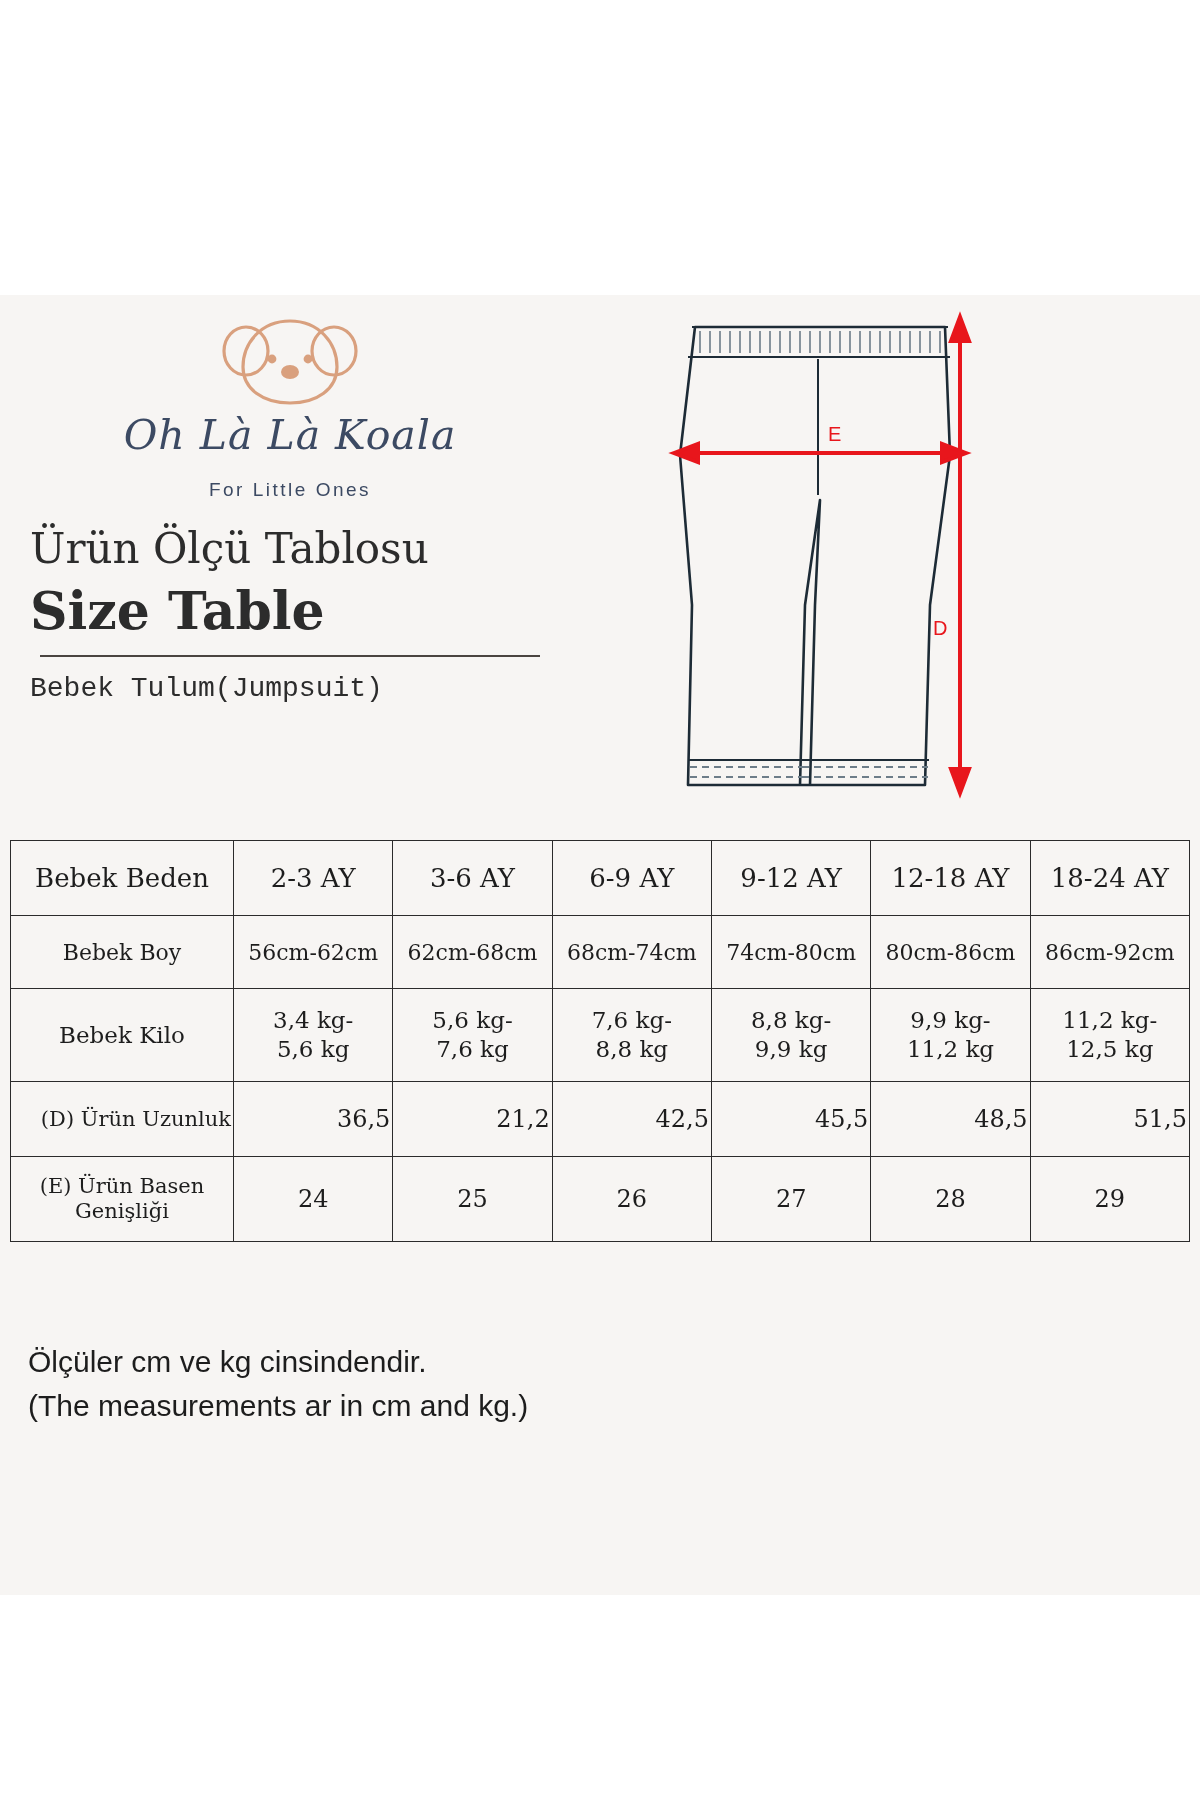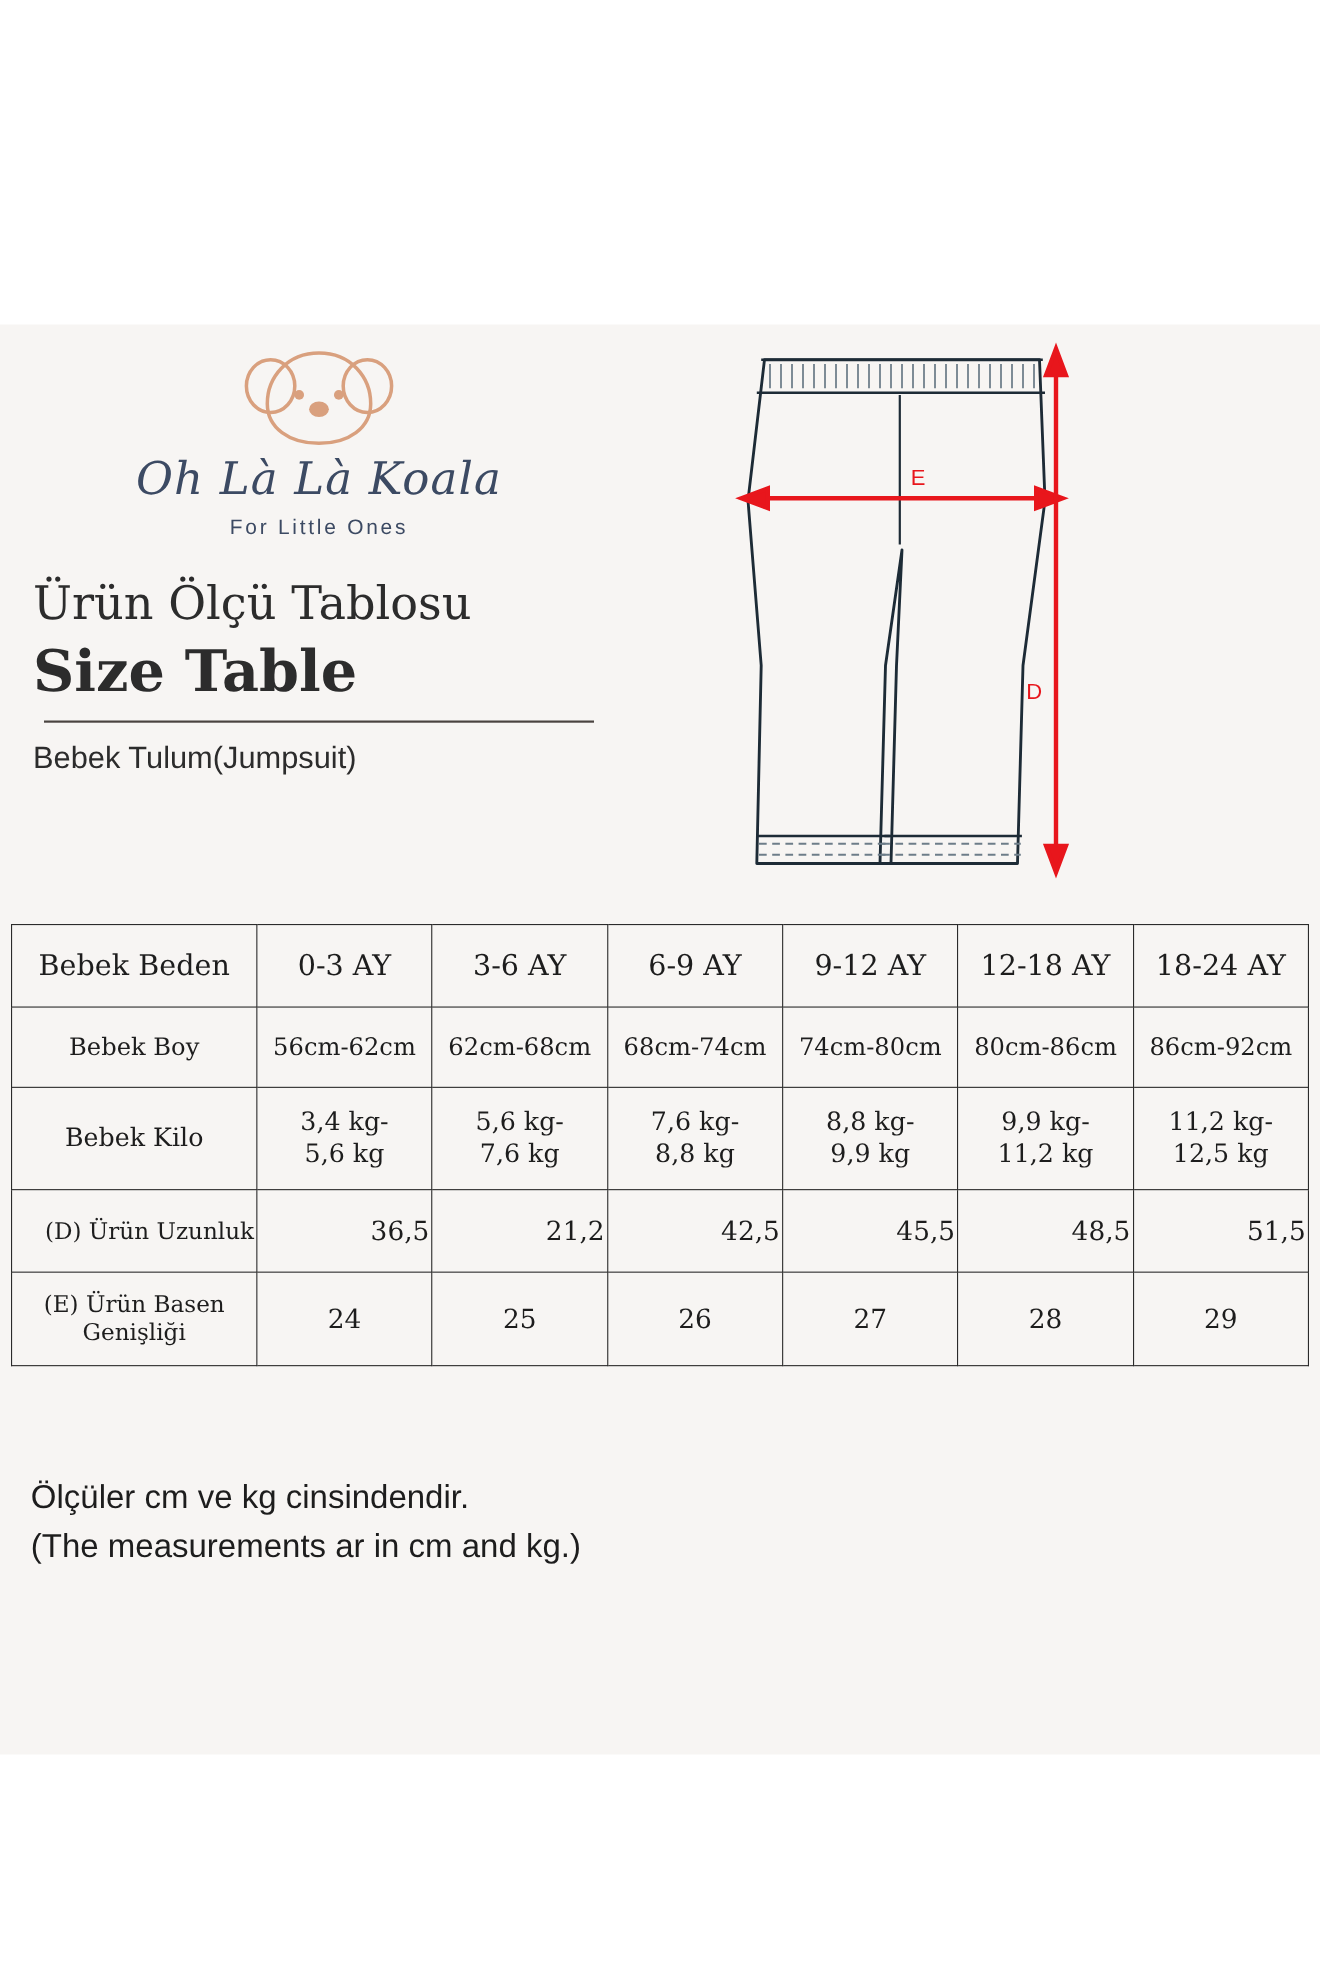--- a/index.html
+++ b/index.html
@@ -41,21 +41,21 @@
   }
   .brand-name {
     font-family: "DejaVu Serif", serif;
     font-style: italic;
     font-size: 41px;
     letter-spacing: 1px;
     color: #3c4a63;
     white-space: nowrap;
   }
   .brand-tagline {
-    margin-top: 10px;
+    margin-top: 20px;
     font-family: "Liberation Sans", sans-serif;
     font-size: 19px;
     letter-spacing: 2.5px;
     color: #3c4a63;
   }
   .title-block {
     position: absolute;
     left: 30px;
     top: 230px;
     width: 520px;
@@ -75,21 +75,21 @@
     margin-top: 8px;
     font-weight: bold;
   }
   .title-rule {
     width: 500px;
     height: 2px;
     background: #4a4440;
     margin: 14px auto 0 auto;
   }
   .subtitle {
-    font-family: Liberation Sans, sans-serif;
+    font-family: Liberation Mono, monospace;
     font-size: 28px;
     color: #2c2c2c;
     margin-top: 16px;
   }
   
   .diagram {
     position: absolute;
     left: 600px;
     top: 10px;
     width: 560px;
@@ -246,21 +246,21 @@
         </g>
         <text class="letter-label" x="333" y="330" font-size="22" fill="#e8161c" font-family="Liberation Sans, sans-serif">D</text>
       </svg>
     </div>
 
     <div class="table-wrap">
       <table class="size-table">
         <tbody>
             <tr class="head">
           <td class="rowhead">Bebek Beden</td>
-          <td>0-3 AY</td>
+          <td>2-3 AY</td>
           <td>3-6 AY</td>
           <td>6-9 AY</td>
           <td>9-12 AY</td>
           <td>12-18 AY</td>
           <td>18-24 AY</td>
         </tr>
         <tr class="boy">
           <td class="rowhead">Bebek Boy</td>
           <td>56cm-62cm</td>
           <td>62cm-68cm</td>

